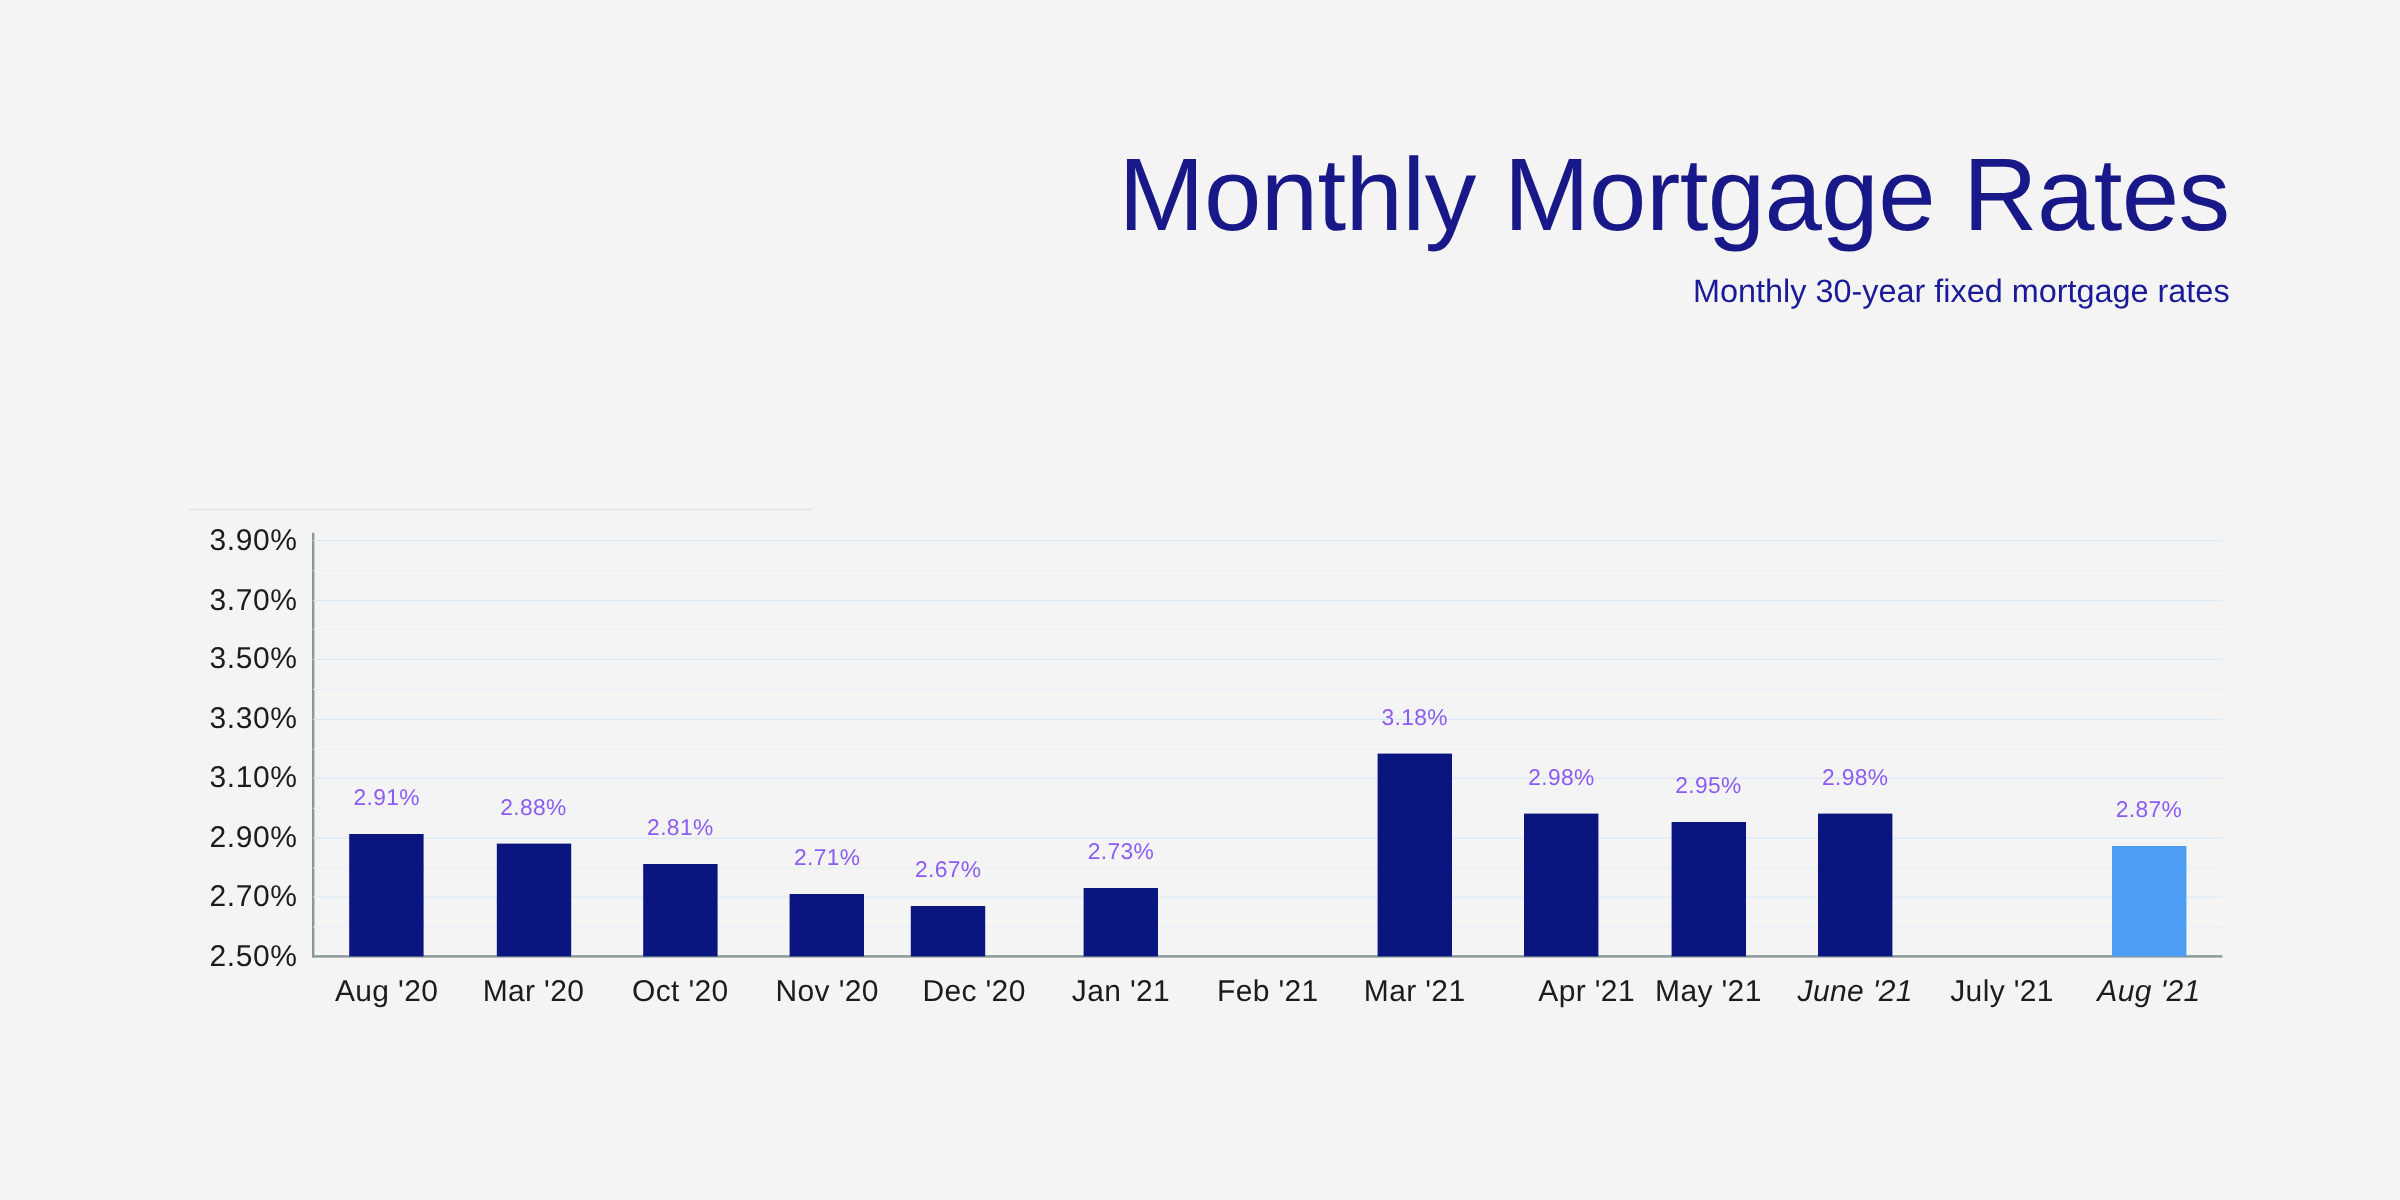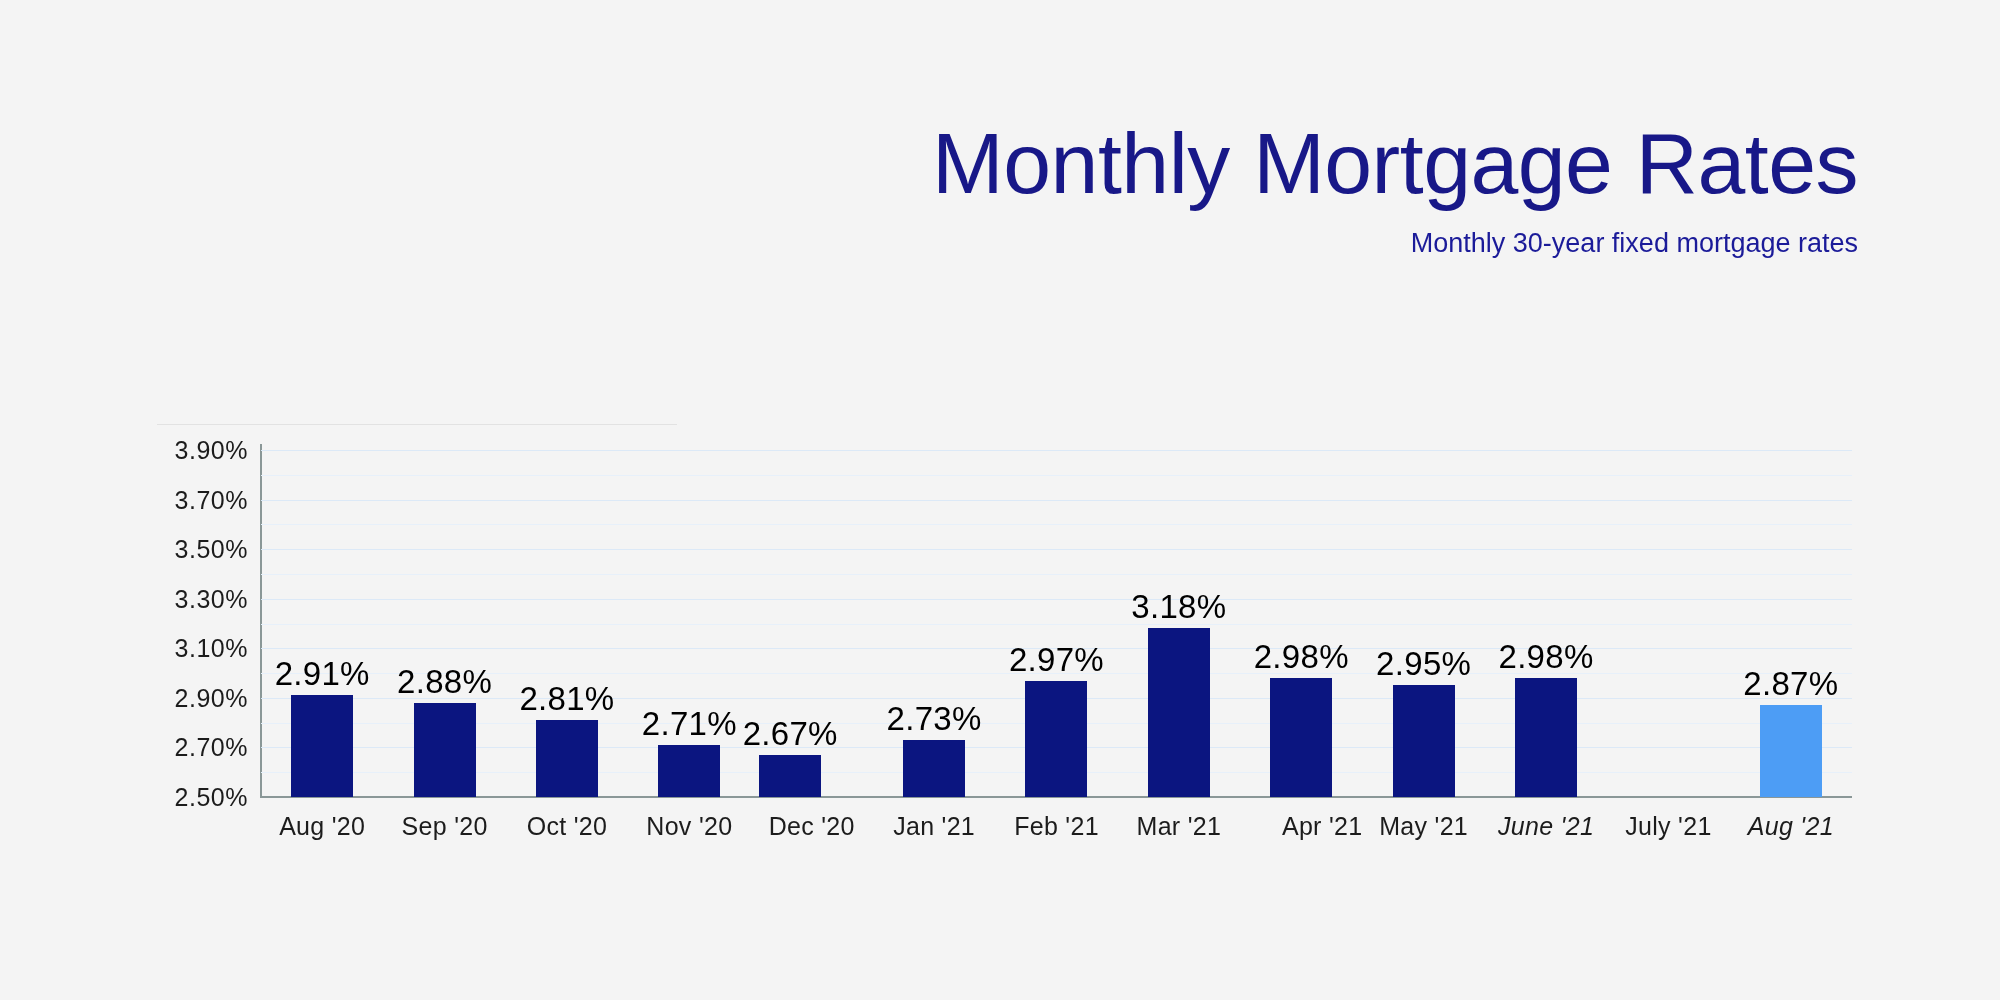--- a/index.html
+++ b/index.html
@@ -118,22 +118,22 @@
     left: 50%;
     transform: translateX(-50%);
     width: 62px;
     background: #0b1580;
   }
   .bar.highlight { background: #4d9df5; }
   .bar-value {
     position: absolute;
     left: 50%;
     transform: translateX(-50%);
-    font-size: 33px;
-    color: #000000;
+    font-size: 19px;
+    color: #8b5cf6;
     white-space: nowrap;
     font-family: "Liberation Sans", sans-serif;
     letter-spacing: 0.3px;
   }
   .x-tick {
     position: absolute;
     top: 812px;
     text-align: center;
     font-size: 25px;
     color: #1c1c1c;
@@ -186,24 +186,20 @@
         <div class="bar-value" style="top: 254.95px;">2.71%</div>
       </div>
       <div class="bar-slot" style="left: 468px; width: 122.385px;">
         <div class="bar" style="height: 42.1357px;"></div>
         <div class="bar-value" style="top: 264.864px;">2.67%</div>
       </div>
       <div class="bar-slot" style="left: 611.923px; width: 122.385px;">
         <div class="bar" style="height: 57.0071px;"></div>
         <div class="bar-value" style="top: 249.993px;">2.73%</div>
       </div>
-      <div class="bar-slot" style="left: 734.308px; width: 122.385px;">
-        <div class="bar" style="height: 116.493px;"></div>
-        <div class="bar-value" style="top: 190.507px;">2.97%</div>
-      </div>
       <div class="bar-slot" style="left: 856.692px; width: 122.385px;">
         <div class="bar" style="height: 168.543px;"></div>
         <div class="bar-value" style="top: 138.457px;">3.18%</div>
       </div>
       <div class="bar-slot" style="left: 979.077px; width: 122.385px;">
         <div class="bar" style="height: 118.971px;"></div>
         <div class="bar-value" style="top: 188.029px;">2.98%</div>
       </div>
       <div class="bar-slot" style="left: 1101.46px; width: 122.385px;">
         <div class="bar" style="height: 111.536px;"></div>
@@ -220,21 +216,21 @@
     </div>
 <div class="y-tick" style="top: 436px;">3.90%</div>
     <div class="y-tick" style="top: 485.571px;">3.70%</div>
     <div class="y-tick" style="top: 535.143px;">3.50%</div>
     <div class="y-tick" style="top: 584.714px;">3.30%</div>
     <div class="y-tick" style="top: 634.286px;">3.10%</div>
     <div class="y-tick" style="top: 683.857px;">2.90%</div>
     <div class="y-tick" style="top: 733.429px;">2.70%</div>
     <div class="y-tick" style="top: 783px;">2.50%</div>
     <div class="x-tick" style="left: 261px; width: 122.385px;">Aug '20</div>
-    <div class="x-tick" style="left: 383.385px; width: 122.385px;">Sep '20</div>
+    <div class="x-tick" style="left: 383.385px; width: 122.385px;">Mar '20</div>
     <div class="x-tick" style="left: 505.769px; width: 122.385px;">Oct '20</div>
     <div class="x-tick" style="left: 628.154px; width: 122.385px;">Nov '20</div>
     <div class="x-tick" style="left: 750.538px; width: 122.385px;">Dec '20</div>
     <div class="x-tick" style="left: 872.923px; width: 122.385px;">Jan '21</div>
     <div class="x-tick" style="left: 995.308px; width: 122.385px;">Feb '21</div>
     <div class="x-tick" style="left: 1117.69px; width: 122.385px;">Mar '21</div>
     <div class="x-tick" style="left: 1240.08px; width: 122.385px; text-align: right;">Apr '21</div>
     <div class="x-tick" style="left: 1362.46px; width: 122.385px;">May '21</div>
     <div class="x-tick" style="left: 1484.85px; width: 122.385px; font-style: italic;">June '21</div>
     <div class="x-tick" style="left: 1607.23px; width: 122.385px;">July '21</div>

